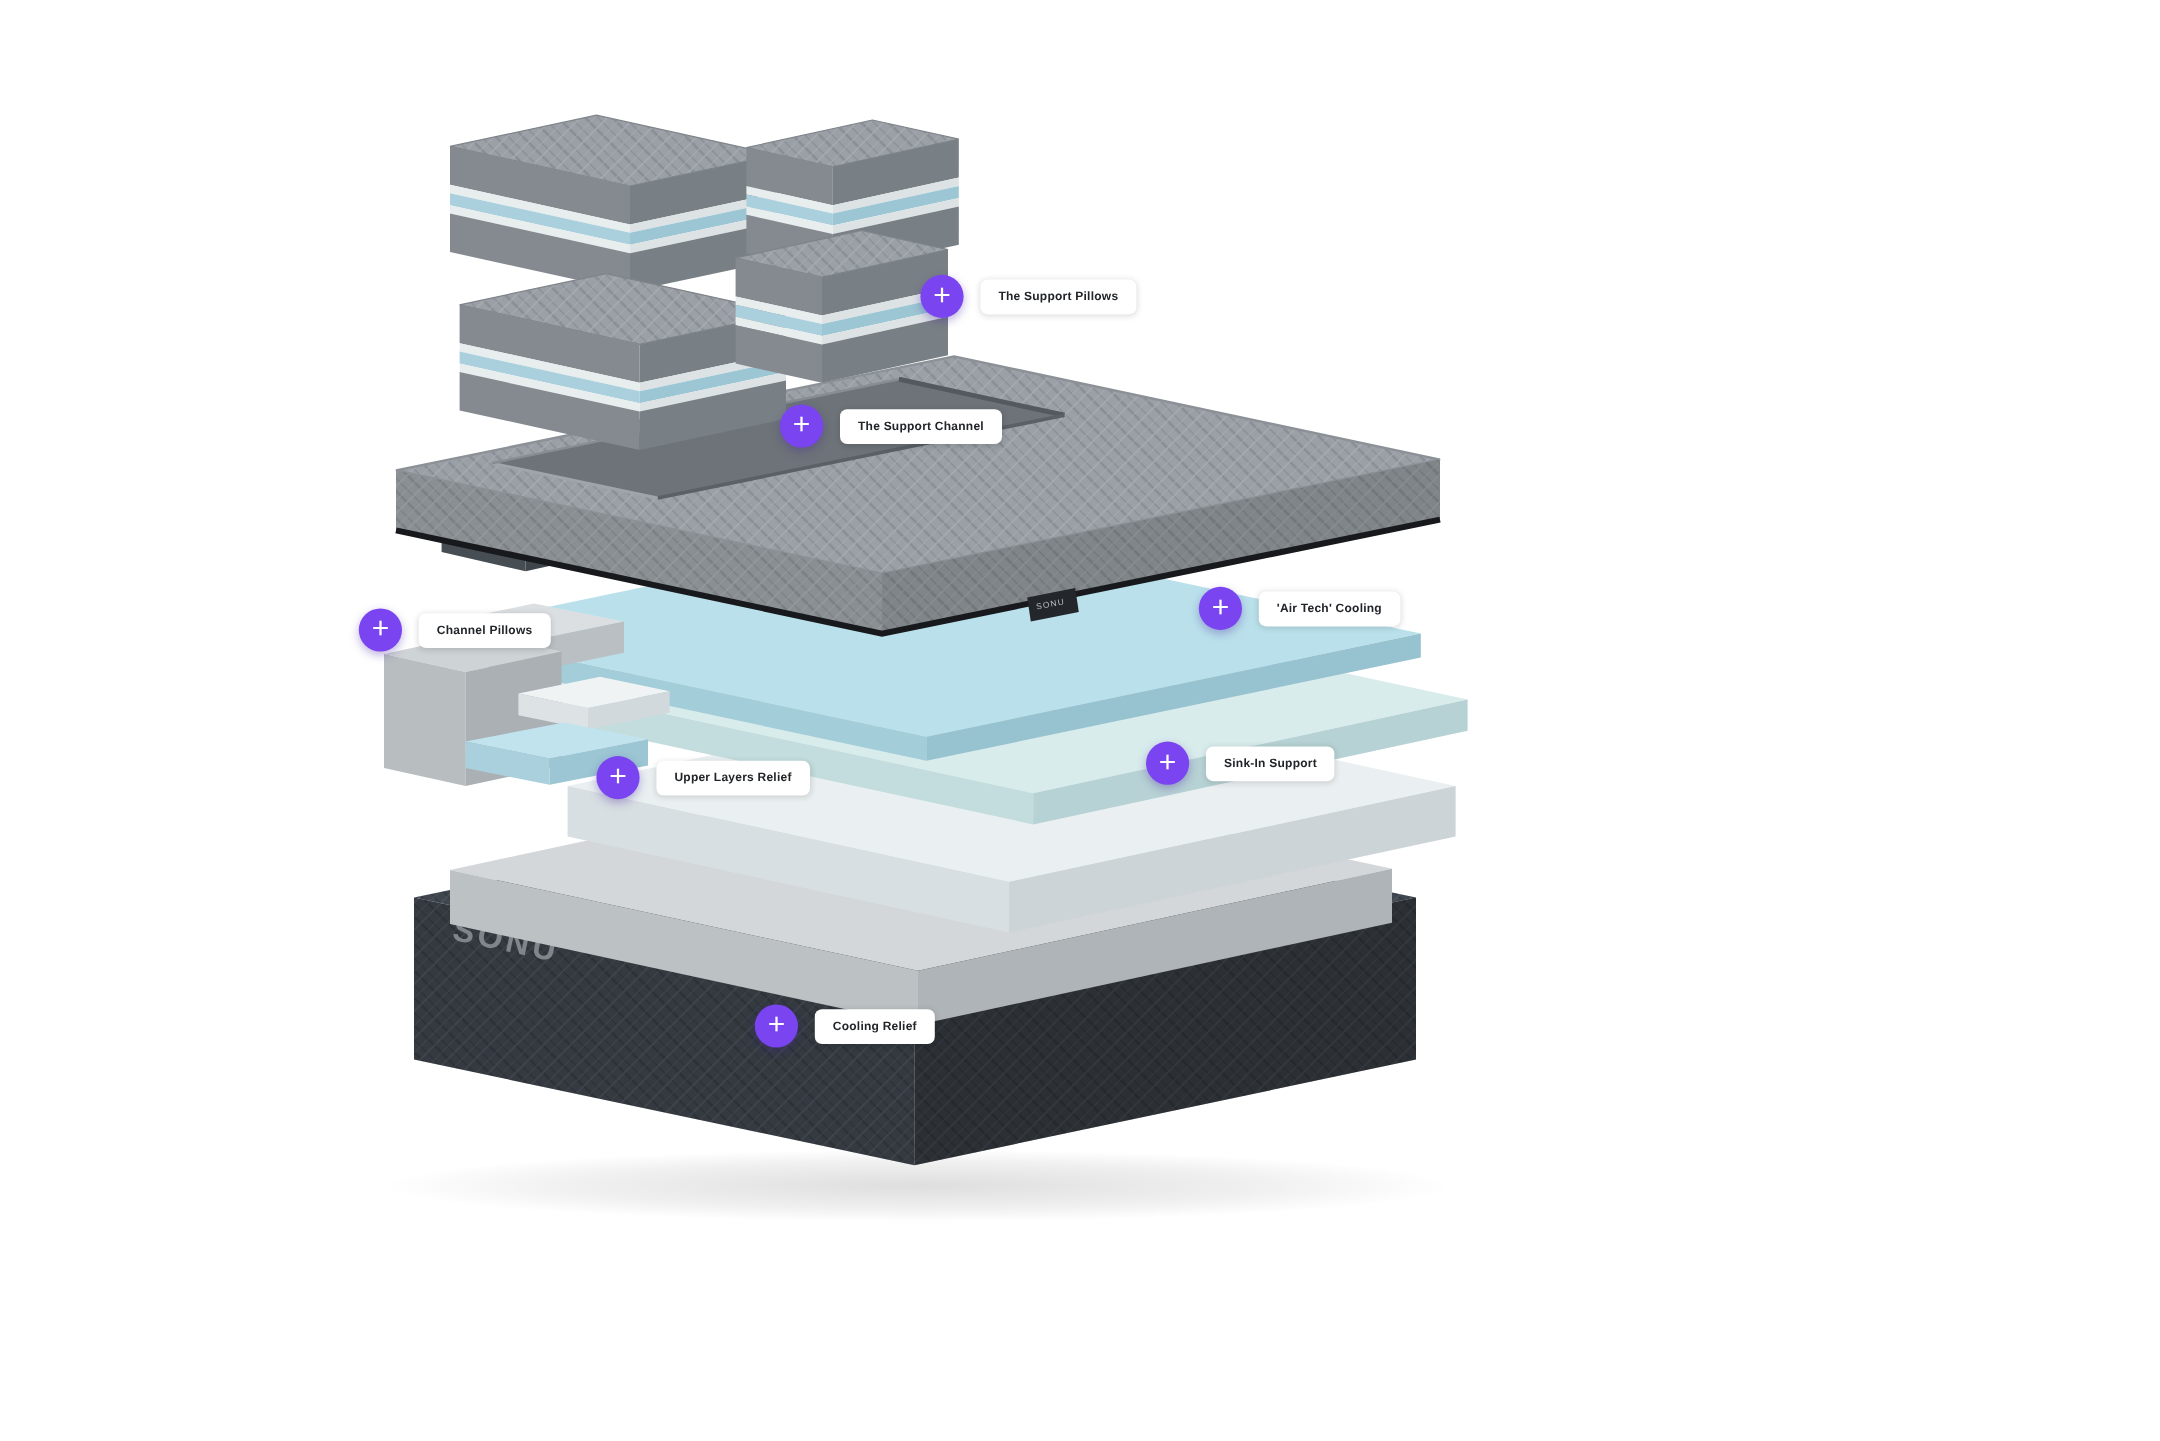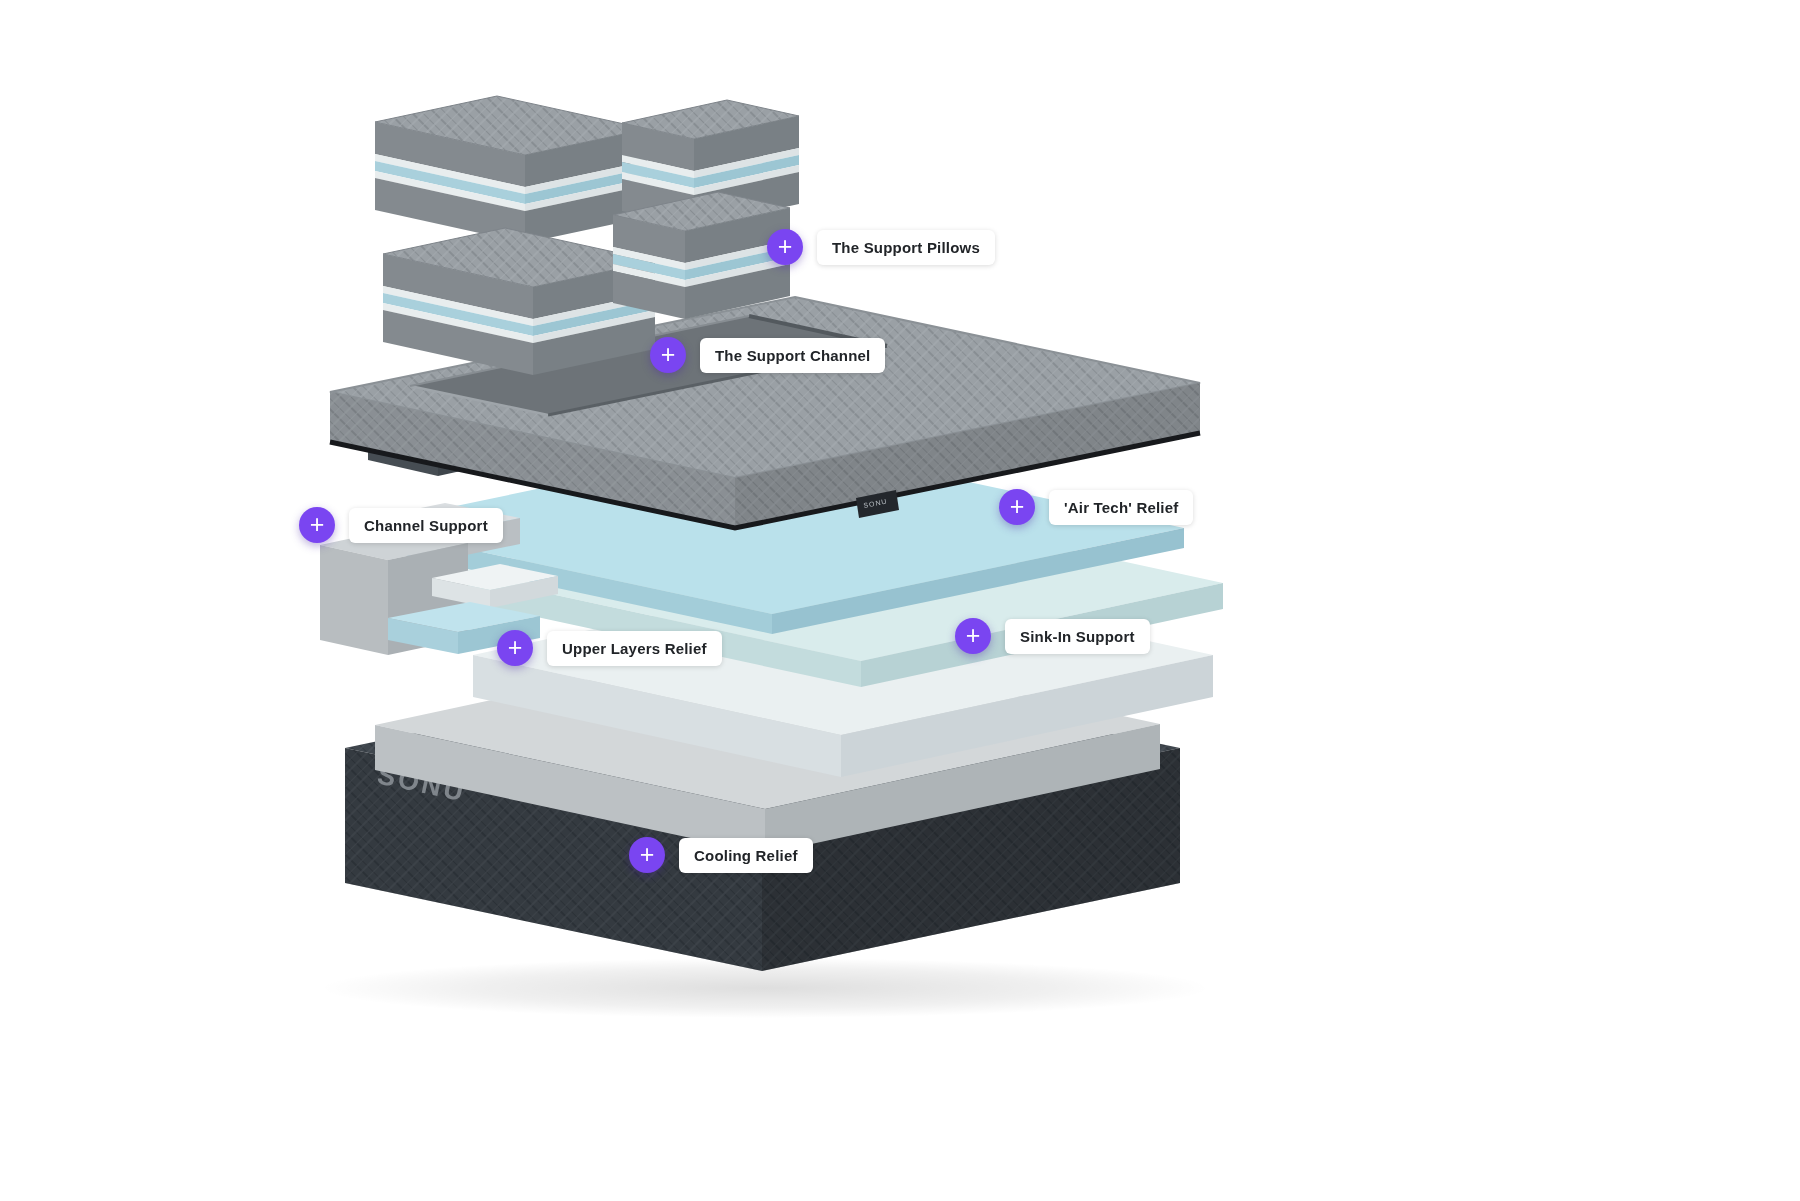--- a/index.html
+++ b/index.html
@@ -10,21 +10,21 @@
   .hs-btn {
     width:36px; height:36px; border-radius:50%;
     background:var(--accent,#7a45f1); border:none; color:#fff;
     display:flex; align-items:center; justify-content:center;
     font-size:25px; line-height:1; font-weight:400; padding:0 0 2px 0;
     cursor:pointer; flex:none;
     box-shadow:0 3px 8px rgba(70,35,160,.35);
   }
   .hs-label {
     background:#ffffff; color:#212428;
-    font-size:15px; font-weight:700; letter-spacing:.2px;
+    font-size:10px; font-weight:700; letter-spacing:.2px;
     padding:9px 15px; border-radius:6px; white-space:nowrap;
     box-shadow:0 1px 5px rgba(0,0,0,.15);
   }
 </style>
 </head>
 <body>
 
 <div class="stage">
 
   <svg width="1800" height="1201" viewBox="0 0 1800 1201">
@@ -178,28 +178,28 @@
     <button class="hs-btn">
       <span>+</span>
     </button>
     <div class="hs-label">The Support Channel</div>
   </div>
 
   <div class="hotspot" style="left:1017px; top:507px">
     <button class="hs-btn">
       <span>+</span>
     </button>
-    <div class="hs-label">'Air Tech' Relief</div>
+    <div class="hs-label">'Air Tech' Cooling</div>
   </div>
 
   <div class="hotspot" style="left:317px; top:525px">
     <button class="hs-btn">
       <span>+</span>
     </button>
-    <div class="hs-label">Channel Support</div>
+    <div class="hs-label">Channel Pillows</div>
   </div>
 
   <div class="hotspot" style="left:515px; top:648px">
     <button class="hs-btn">
       <span>+</span>
     </button>
     <div class="hs-label">Upper Layers Relief</div>
   </div>
 
   <div class="hotspot" style="left:973px; top:636px">

